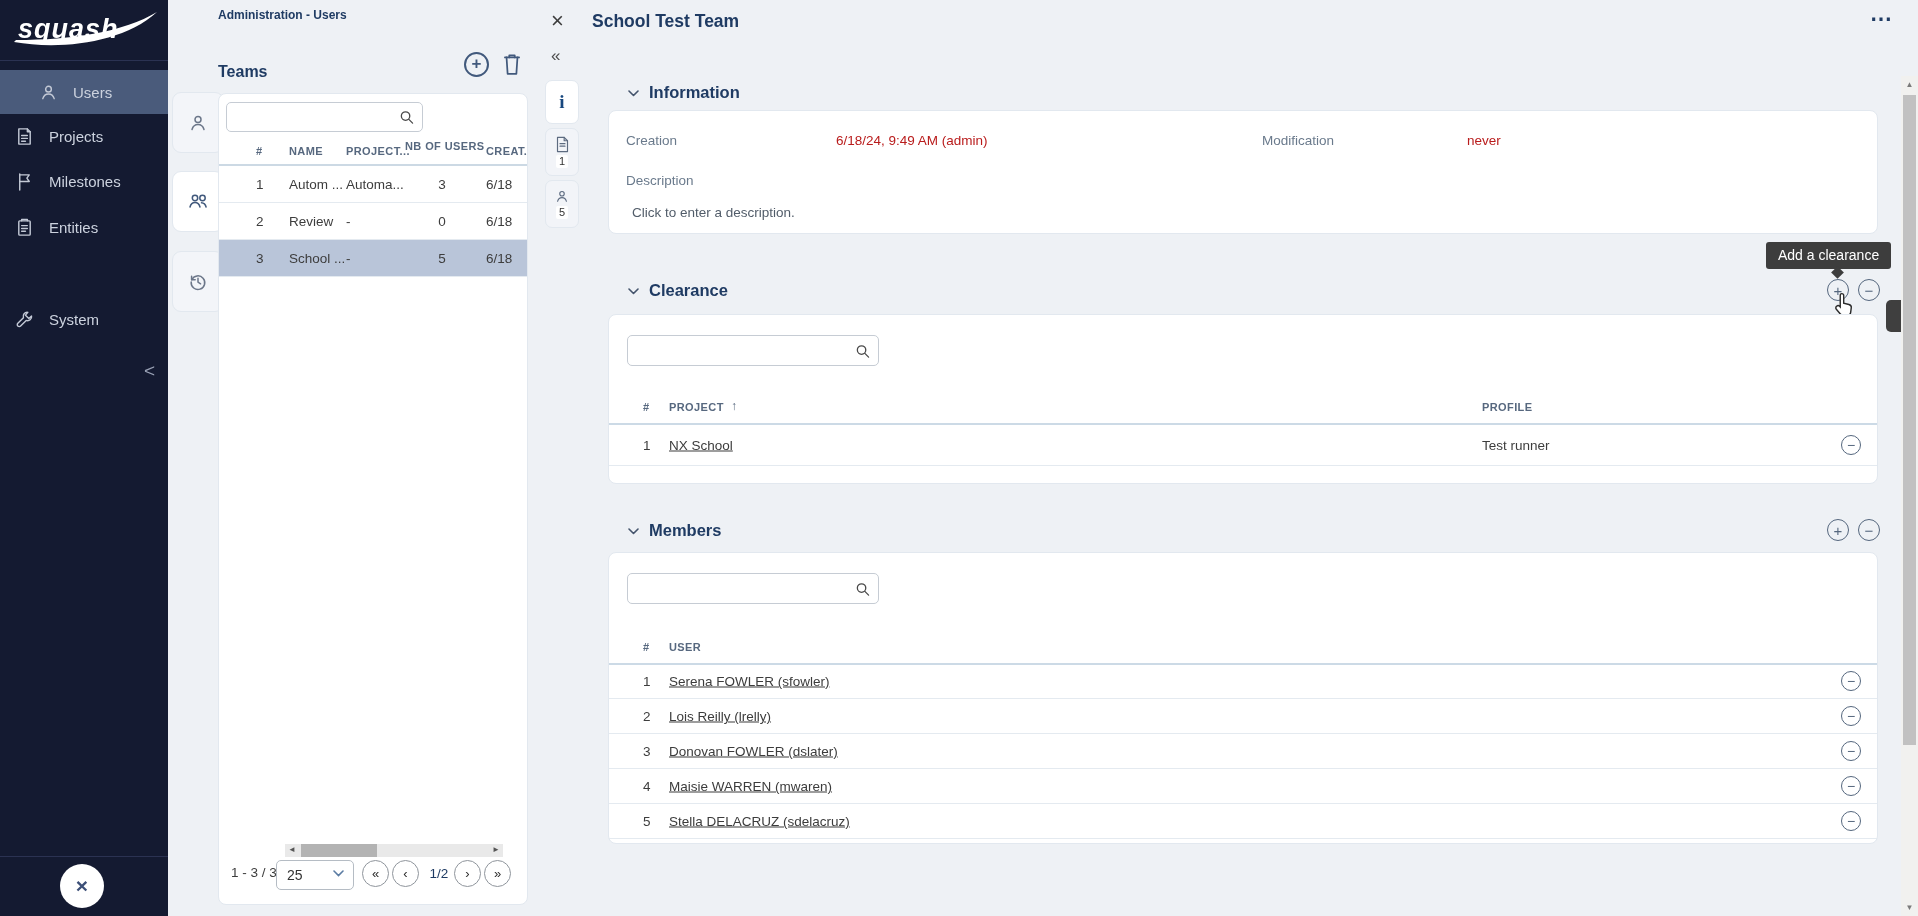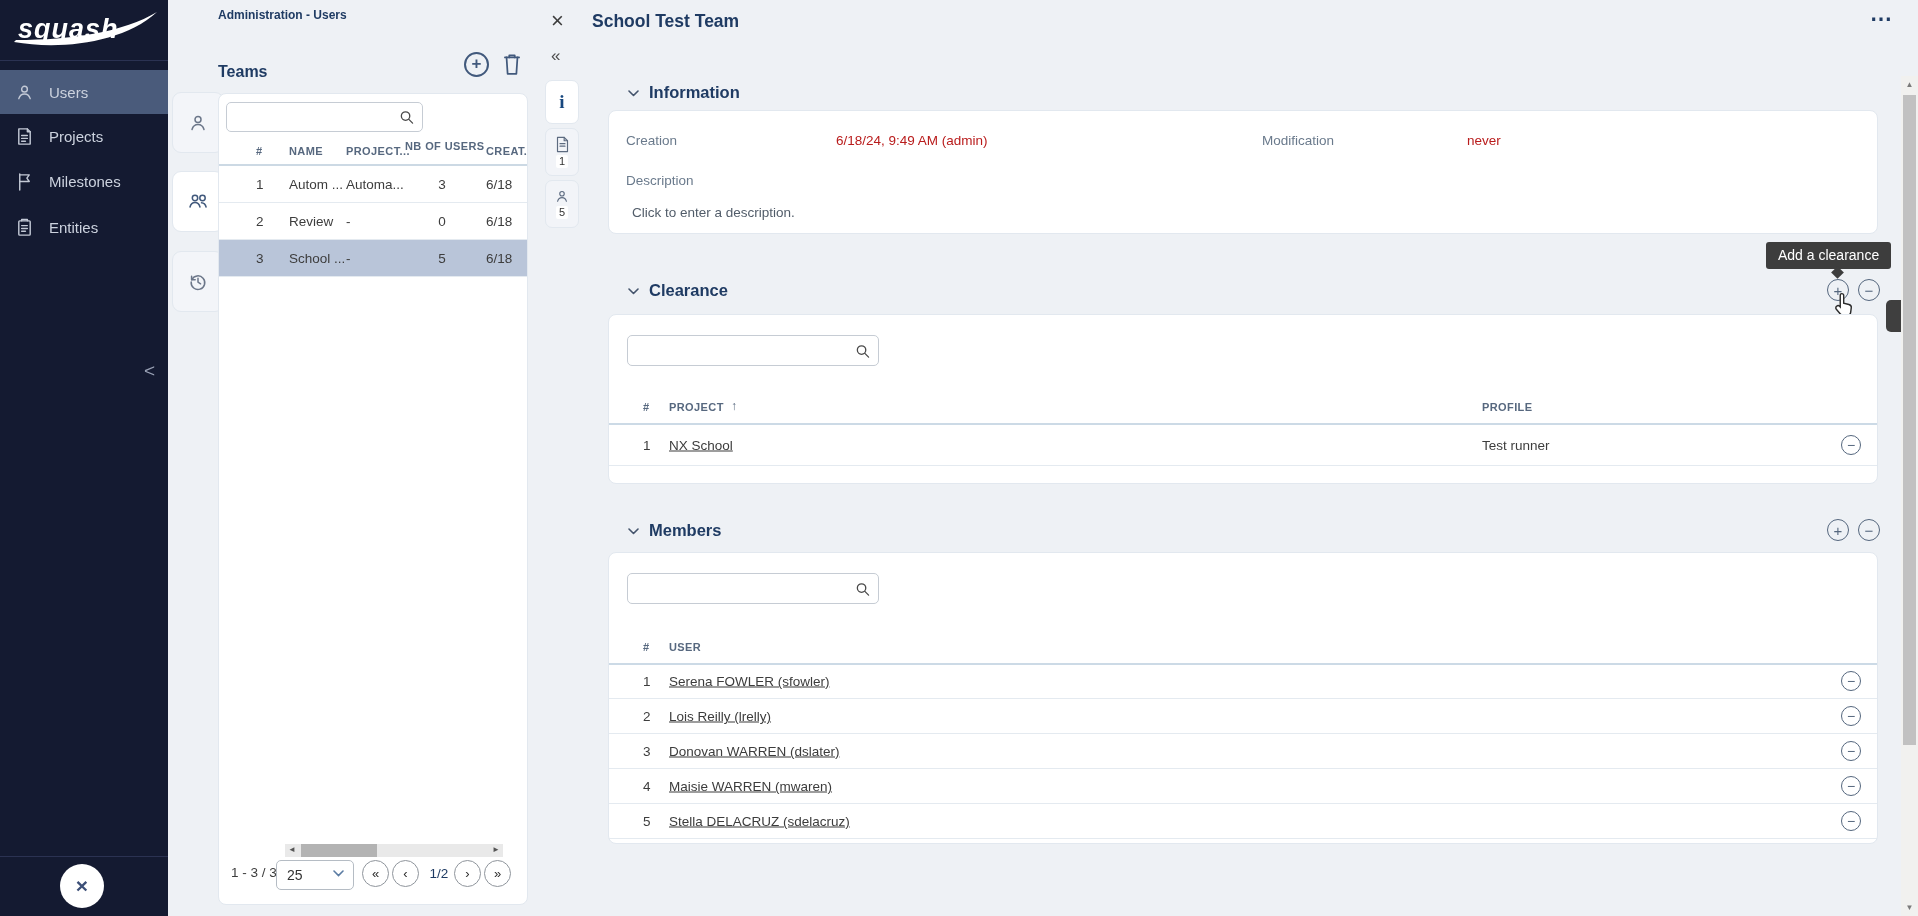--- a/index.html
+++ b/index.html
@@ -9,21 +9,21 @@
   svg { display:block; }
   .card { background:#fff; border:1px solid #e2e8ef; border-radius:8px; }
 
   
   .sidebar { left:0; top:0; width:168px; height:916px; background:#141a31; }
   .logo { left:10px; top:6px; width:150px; height:48px; }
   .logo-swoosh { position:absolute; left:0; top:0; }
   .logo-text { position:absolute; left:8px; top:8px; font-size:27px; font-weight:700; font-style:italic; color:#fff; letter-spacing:1px; }
   .side-div { left:0; width:168px; height:1px; background:#2b3252; }
   .nav-item { left:0; width:168px; height:44px; display:flex; align-items:center; cursor:pointer; }
-  .nav-item.sel { background:#4a5b7b; }
+  .nav-item.sel { background:#4a5b7b;padding-left:24px; }
   .nav-ico { margin-left:15px; width:19px; height:19px; color:#c3c9d6; }
   .nav-ico svg { stroke:currentColor; fill:none; stroke-width:1.5; stroke-linecap:round; stroke-linejoin:round; width:19px; height:19px; }
   .nav-label { margin-left:15px; font-size:15px; color:#ccd2de; }
   .collapse-chev { left:144px; top:360px; font-size:19px; color:#9aa2b6; cursor:pointer; }
   .help-btn { left:60px; top:864px; width:44px; height:44px; background:#fff; border-radius:50%; display:flex; align-items:center; justify-content:center; font-size:21px; color:#3d5078; font-weight:700; cursor:pointer; }
 
   
   .page-title { left:218px; top:8px; font-size:12px; font-weight:700; color:#1f3b63; }
   .teams-title { left:218px; top:47px; font-size:16px; font-weight:600; color:#1f3b63;margin-top:16px; }
   .round-btn { border:2px solid #41597c; color:#41597c; border-radius:50%; display:flex; align-items:center; justify-content:center; cursor:pointer; background:transparent; }
@@ -135,20 +135,28 @@
   <div class="abs nav-item" style="top:205px">
     <span class="nav-ico">
         <svg viewBox="0 0 20 20">
           <rect x="4" y="3" width="12" height="15" rx="1"></rect>
           <path d="M7 3V1.5h6V3"></path>
           <path d="M7 8h6M7 11h6M7 14h4"></path>
         </svg>
       </span>
     <span class="nav-label">Entities</span>
   </div>
+  <div class="abs nav-item" style="top:297px">
+    <span class="nav-ico">
+        <svg viewBox="0 0 20 20">
+          <path d="M13.5 2.5a4.2 4.2 0 0 0-4.6 5.6L3 14a2 2 0 1 0 2.9 2.9l5.9-5.9a4.2 4.2 0 0 0 5.6-4.6L14.6 9 11 5.4z"></path>
+        </svg>
+      </span>
+    <span class="nav-label">System</span>
+  </div>
 
   <span class="abs collapse-chev">&lt;</span>
   <div class="abs side-div" style="top:856px"></div>
   <div class="abs help-btn">
     <span>×</span>
   </div>
 </aside>
 
 <div class="abs page-title">Administration - Users</div>
 <div class="abs teams-title">Teams</div>
@@ -374,21 +382,21 @@
   </div>
   <div class="abs row-div" style="left:0;top:146px;width:1268px;height:35px">
     <span class="cell" style="left:34px">2</span>
     <span class="cell link" style="left:60px">Lois Reilly (lrelly)</span>
     <div class="minus-row" style="position:absolute;right:16px;top:7px">
         <span>−</span>
       </div>
   </div>
   <div class="abs row-div" style="left:0;top:181px;width:1268px;height:35px">
     <span class="cell" style="left:34px">3</span>
-    <span class="cell link" style="left:60px">Donovan WARREN (dslater)</span>
+    <span class="cell link" style="left:60px">Donovan FOWLER (dslater)</span>
     <div class="minus-row" style="position:absolute;right:16px;top:7px">
         <span>−</span>
       </div>
   </div>
   <div class="abs row-div" style="left:0;top:216px;width:1268px;height:35px">
     <span class="cell" style="left:34px">4</span>
     <span class="cell link" style="left:60px">Maisie WARREN (mwaren)</span>
     <div class="minus-row" style="position:absolute;right:16px;top:7px">
         <span>−</span>
       </div>

